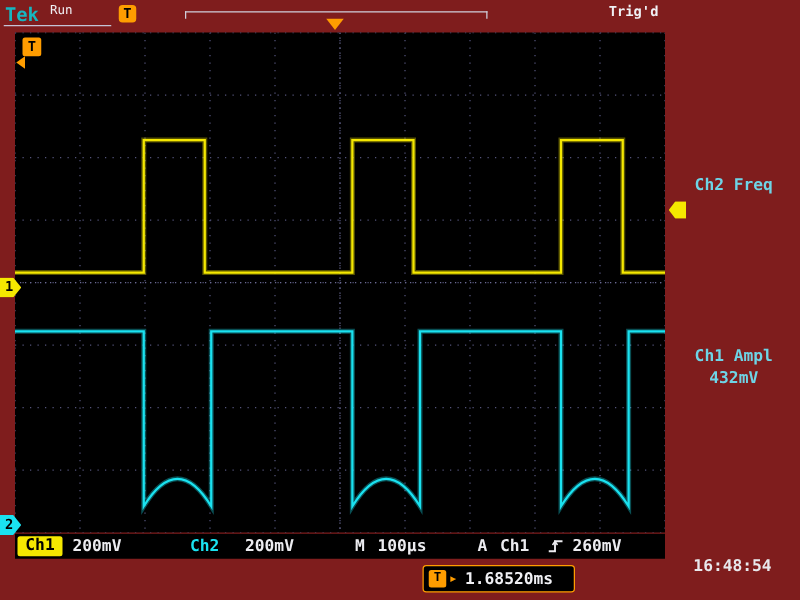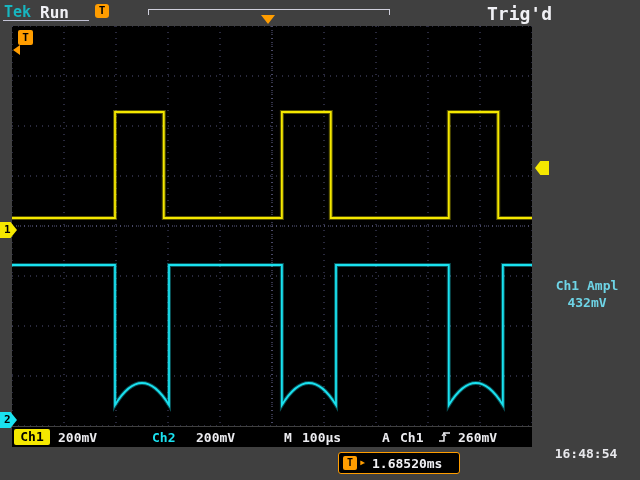--- a/index.html
+++ b/index.html
@@ -1,29 +1,29 @@
 <!DOCTYPE html>
 <html><head>
 <meta charset="utf-8">
 <style>
   html,body{margin:0;padding:0;background:#000;}
-  .screen{position:relative;width:640px;height:480px;background:#404040;overflow:hidden;
+  .screen{position:relative;width:640px;height:480px;background:#7f1d1d;overflow:hidden;
           font-family:"DejaVu Sans Mono","Liberation Mono",monospace;}
 
   
   .tek{position:absolute;left:4px;top:3px;font-size:15px;font-weight:700;color:#17b6c0;}
-  .run{position:absolute;left:40px;top:3px;font-size:16px;font-weight:700;color:#f0f0f4;}
+  .run{position:absolute;left:40px;top:3px;font-size:10px;font-weight:400;color:#f0f0f4;}
   .tek-underline{position:absolute;left:3px;top:20px;width:86px;height:1px;background:#c4c4d6;}
   .flag{position:absolute;left:95px;top:4px;width:14px;height:14px;background:#ff9d00;border-radius:3px;
         color:#000;font-size:11px;font-weight:700;line-height:14px;text-align:center;}
   .record-bar{position:absolute;left:148px;top:9px;width:240px;height:5px;
         border-top:1px solid #d0d0dc;border-left:1px solid #d0d0dc;border-right:1px solid #d0d0dc;}
   .trig-pos-arrow{position:absolute;left:261px;top:15px;width:0;height:0;
         border-left:7px solid transparent;border-right:7px solid transparent;border-top:9px solid #ff9d00;}
-  .trigd{position:absolute;left:487px;top:3px;font-size:18px;font-weight:700;color:#f0f0f4;}
+  .trigd{position:absolute;left:487px;top:3px;font-size:11px;font-weight:700;color:#f0f0f4;}
 
   
   .graticule{position:absolute;left:12px;top:26px;width:520px;height:400px;background:#000;}
   #scope-svg{display:block;}
   .t-box{position:absolute;left:6px;top:4px;width:15px;height:15px;background:#ff9d00;border-radius:2px;
          color:#000;font-size:11px;font-weight:700;line-height:15px;text-align:center;}
   .t-box-arrow{position:absolute;left:1px;top:19px;width:0;height:0;
          border-top:5px solid transparent;border-bottom:5px solid transparent;border-right:7px solid #ff9d00;}
 
   
@@ -106,20 +106,21 @@
       </svg>
     <div class="t-box">T</div>
     <div class="t-box-arrow"></div>
   </div>
 
   <div class="chm ch1m">1</div>
   <div class="chm ch2m">2</div>
   <div class="trig-level-arrow"></div>
 
   <div class="meas" id="meas1">
+    <div>Ch2 Freq</div>
   </div>
   <div class="meas" id="meas3">
     <div>Ch1 Ampl</div>
     <div>432mV</div>
   </div>
 
   <div class="statusbar">
     <span class="chip1">Ch1</span>
     <span class="sb s-ch1scale">200mV</span>
     <span class="sb s-ch2label">Ch2</span>

